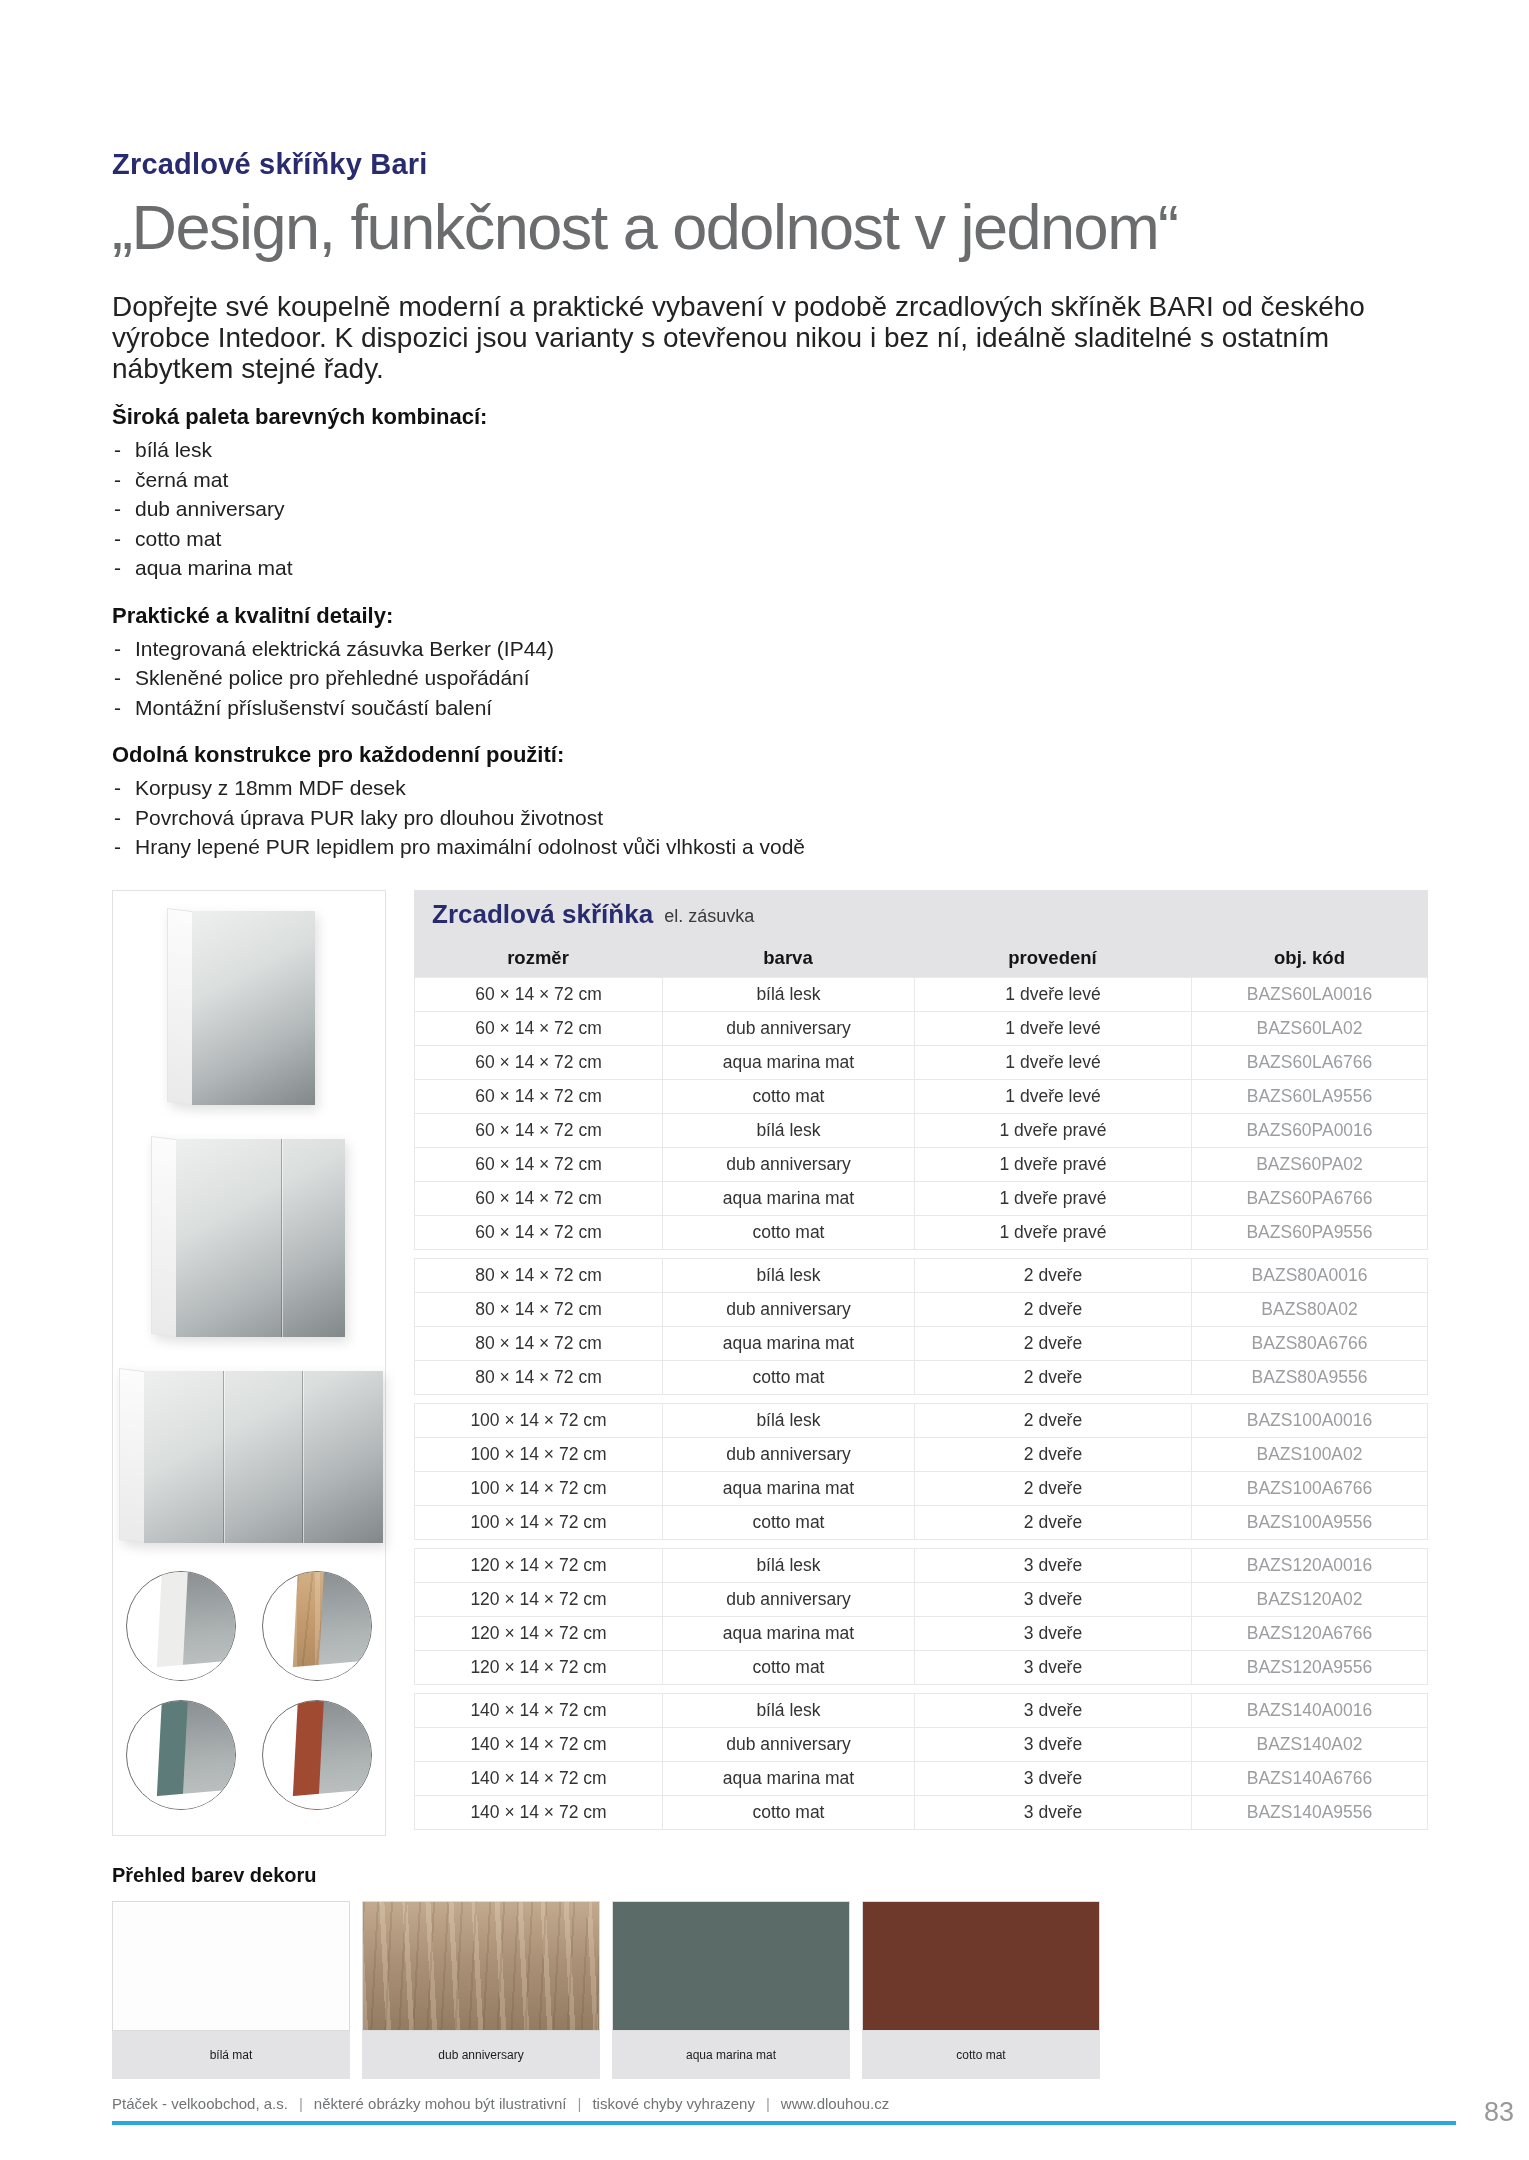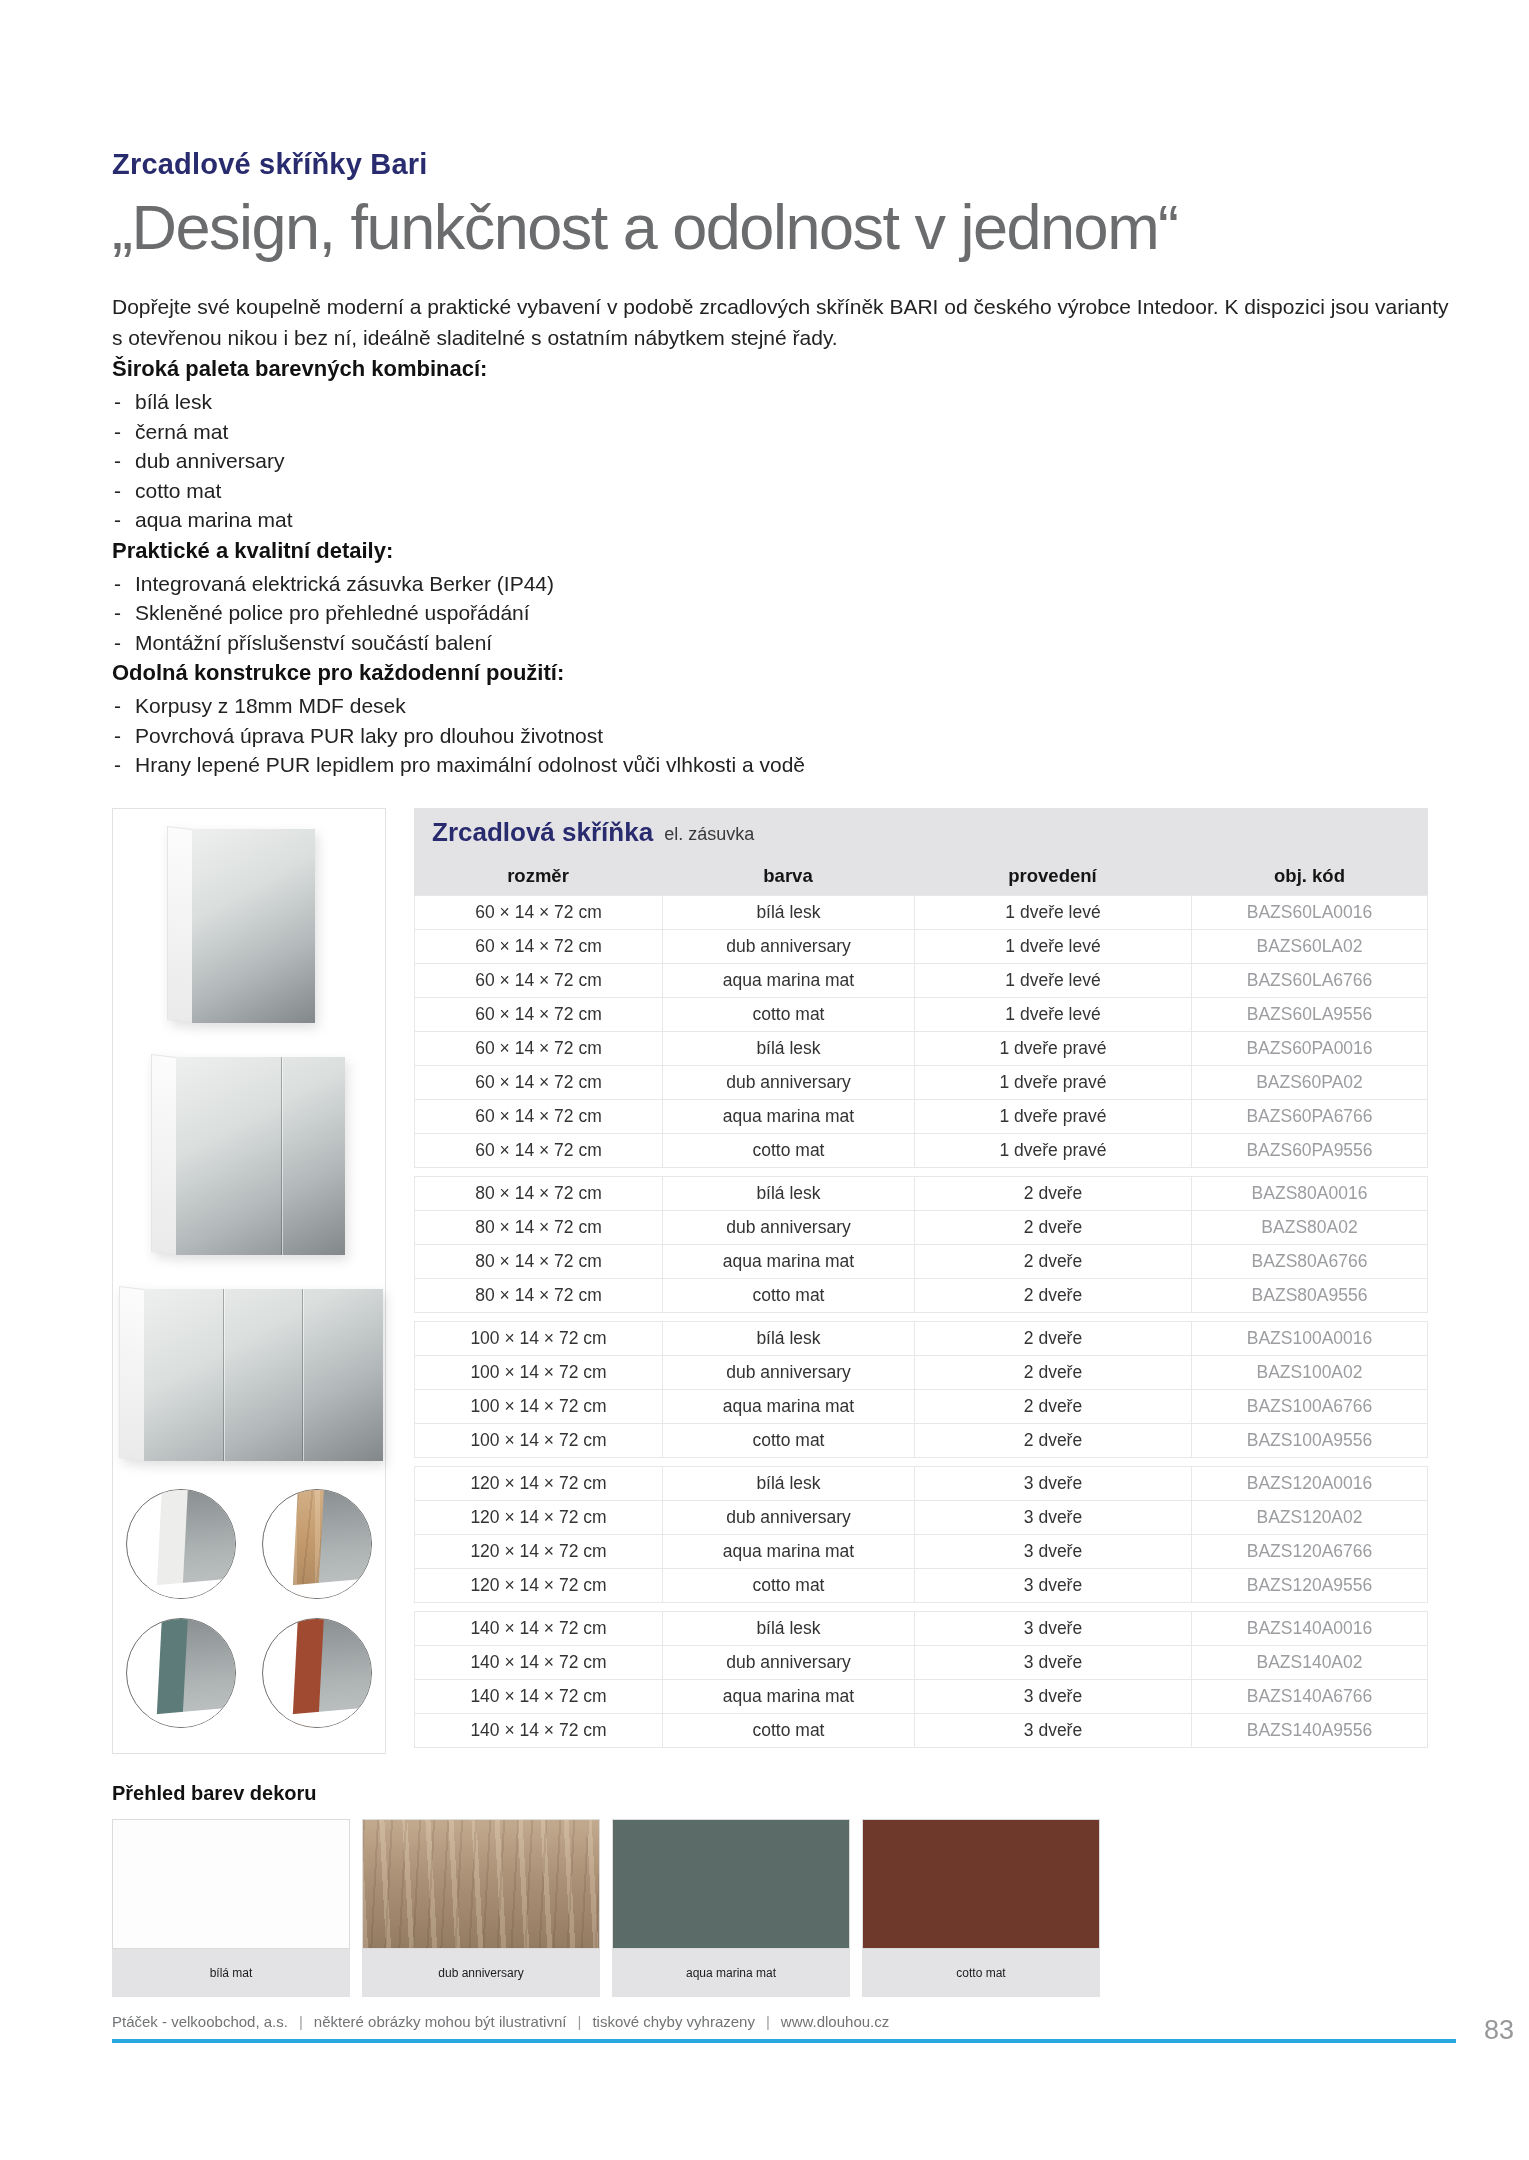--- a/index.html
+++ b/index.html
@@ -3,24 +3,24 @@
 <meta charset="utf-8">
 <style>
   * { margin:0; padding:0; box-sizing:border-box; }
   html,body { background:#ffffff; }
   body { font-family:"Liberation Sans", sans-serif; color:#262626; }
   .page { position:relative; width:1529px; height:2160px; background:#fff; padding:0 73px 0 112px; overflow:hidden; }
 
   
   .kicker { margin-top:148px; font-size:29px; font-weight:bold; color:#292b6f; letter-spacing:.2px; }
   .quote  { margin-top:8px; font-size:63px; font-weight:400; color:#6b6c6e; letter-spacing:-1.5px; line-height:76px; white-space:nowrap; }
-  .intro  { margin-top:26px; font-size:21px; line-height:31px; max-width:1340px; color:#222; }
-
-  
-  .fsection { margin-top:3px; }
+  .intro  { margin-top:26px; font-size:28px; line-height:31px; max-width:1340px; color:#222; }
+
+  
+  .fsection { margin-top:20px; }
   .fsection h3 { font-size:22px; font-weight:bold; color:#111; margin-bottom:5px; }
   .fsection ul { list-style:none; }
   .fsection li { font-size:21px; line-height:29.5px; color:#222; padding-left:23px; position:relative; }
   .fsection li::before { content:"-"; position:absolute; left:2px; }
 
   
   .product { margin-top:28px; display:flex; gap:28px; height:946px; }
 
   
   .panel { position:relative; width:274px; height:100%; background:#fff; border:1px solid #e2e2e2; }

